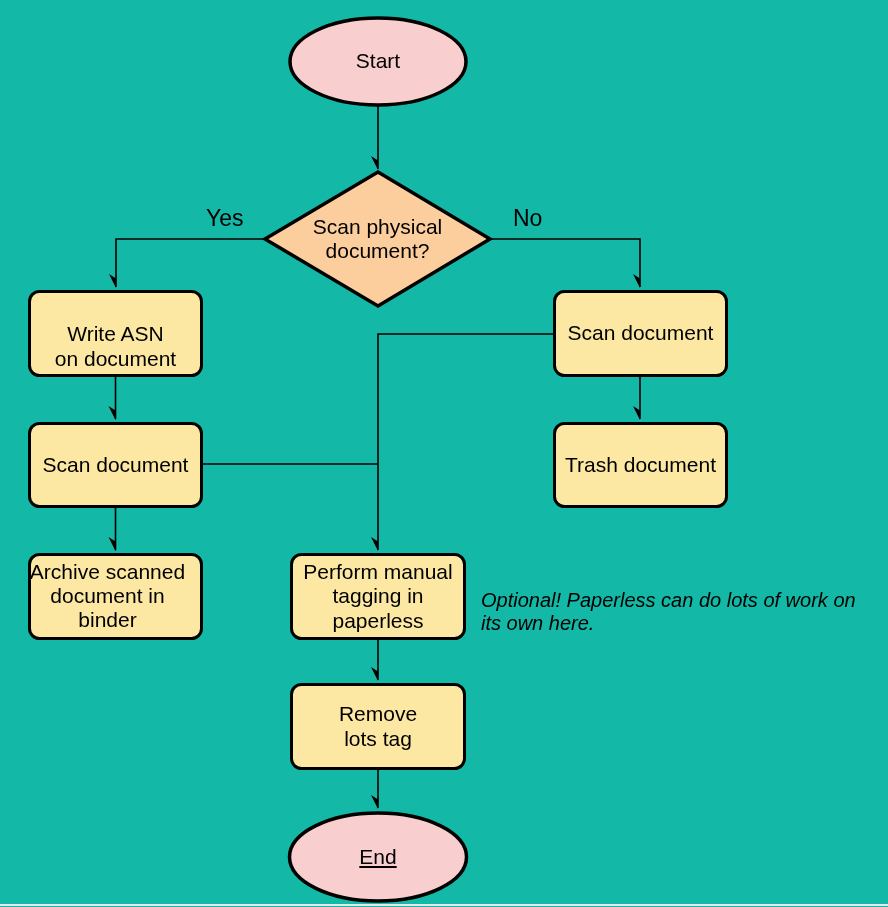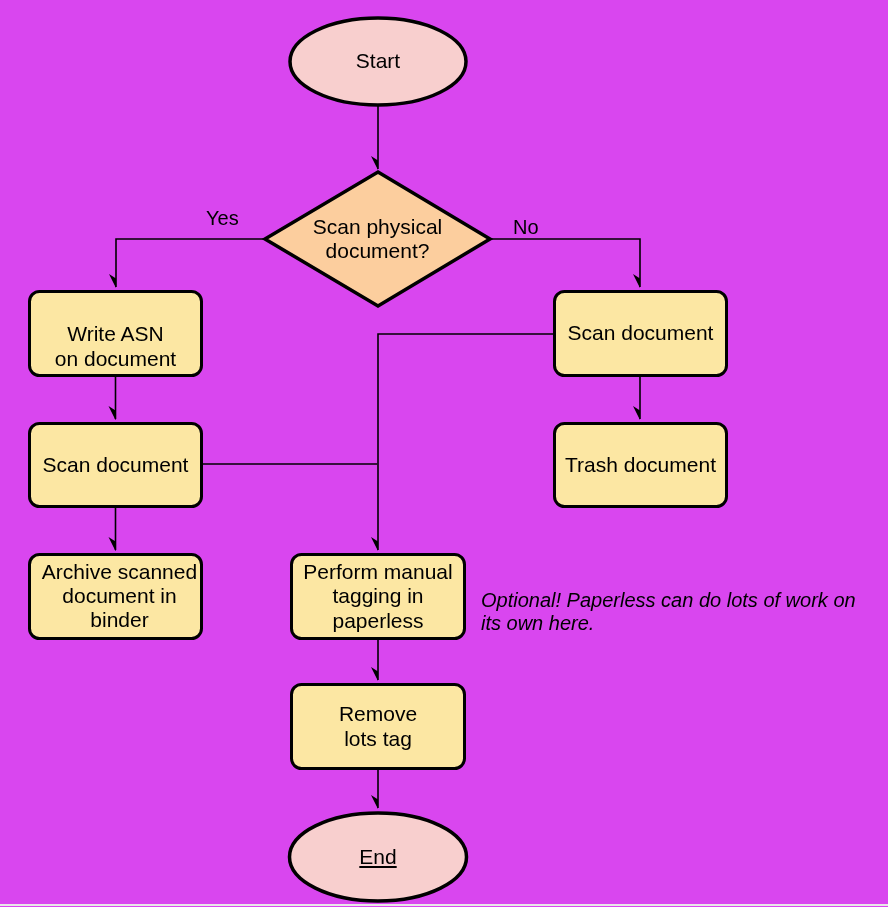--- a/index.html
+++ b/index.html
@@ -4,21 +4,21 @@
 <style>
   html, body {
     margin: 0;
     padding: 0;
     background: #ffffff;
   }
   #canvas {
     position: relative;
     width: 888px;
     height: 907px;
-    background: #d946ef;
+    background: #14b8a6;
     overflow: hidden;
     font-family: "Liberation Sans", "DejaVu Sans", sans-serif;
     color: #000000;
   }
   #shapes {
     position: absolute;
     left: 0;
     top: 0;
   }
   .edge {
@@ -48,21 +48,21 @@
     align-items: center;
     justify-content: center;
     text-align: center;
     white-space: pre-line;
     font-size: 21px;
     line-height: 1.15;
     pointer-events: none;
   }
   .edge-label {
     position: absolute;
-    font-size: 20px;
+    font-size: 23px;
     line-height: 23px;
   }
   .note {
     position: absolute;
     left: 481px;
     top: 589px;
     width: 410px;
     font-size: 20px;
     font-style: italic;
     line-height: 23px;
@@ -111,33 +111,33 @@
     <rect class="node-rect" x="291.5" y="684.5" width="173" height="84" rx="10"></rect>
     <ellipse class="node-ellipse" cx="378" cy="857" rx="88.5" ry="44"></ellipse>
   </svg>
 
   <div class="label" style="left:290px; top:18px;  width:176px; height:87px;">Start</div>
   <div class="label" style="left:265px; top:172px; width:225px; height:134px;">Scan physical
 document?</div>
   <div class="label" style="left:28px;  top:290px; width:175px; height:113px;">Write ASN
 on document</div>
   <div class="label" style="left:28px;  top:422px; width:175px; height:86px;">Scan document</div>
-  <div class="label" style="left:32px;  top:553px; width:175px; height:86px;">Archive scanned
+  <div class="label" style="left:20px;  top:553px; width:175px; height:86px;">Archive scanned
 document in
 binder</div>
   <div class="label" style="left:553px; top:290px; width:175px; height:87px;">Scan document</div>
   <div class="label" style="left:553px; top:422px; width:175px; height:86px;">Trash document</div>
   <div class="label" style="left:290px; top:553px; width:176px; height:87px;">Perform manual
 tagging in
 paperless</div>
   <div class="label" style="left:290px; top:683px; width:176px; height:87px;">Remove
 lots tag</div>
   <div class="label" style="left:290px; top:812px; width:176px; height:90px;text-decoration:underline;">End</div>
 
   <div class="edge-label" style="left:206px; top:207px;">Yes</div>
-  <div class="edge-label" style="left:513px; top:216px;">No</div>
+  <div class="edge-label" style="left:513px; top:207px;">No</div>
 
   <div class="note">Optional! Paperless can do lots of work on
 its own here.</div>
 
   <div class="page-bottom-line"></div>
 
 </div>
 
 </body></html>

